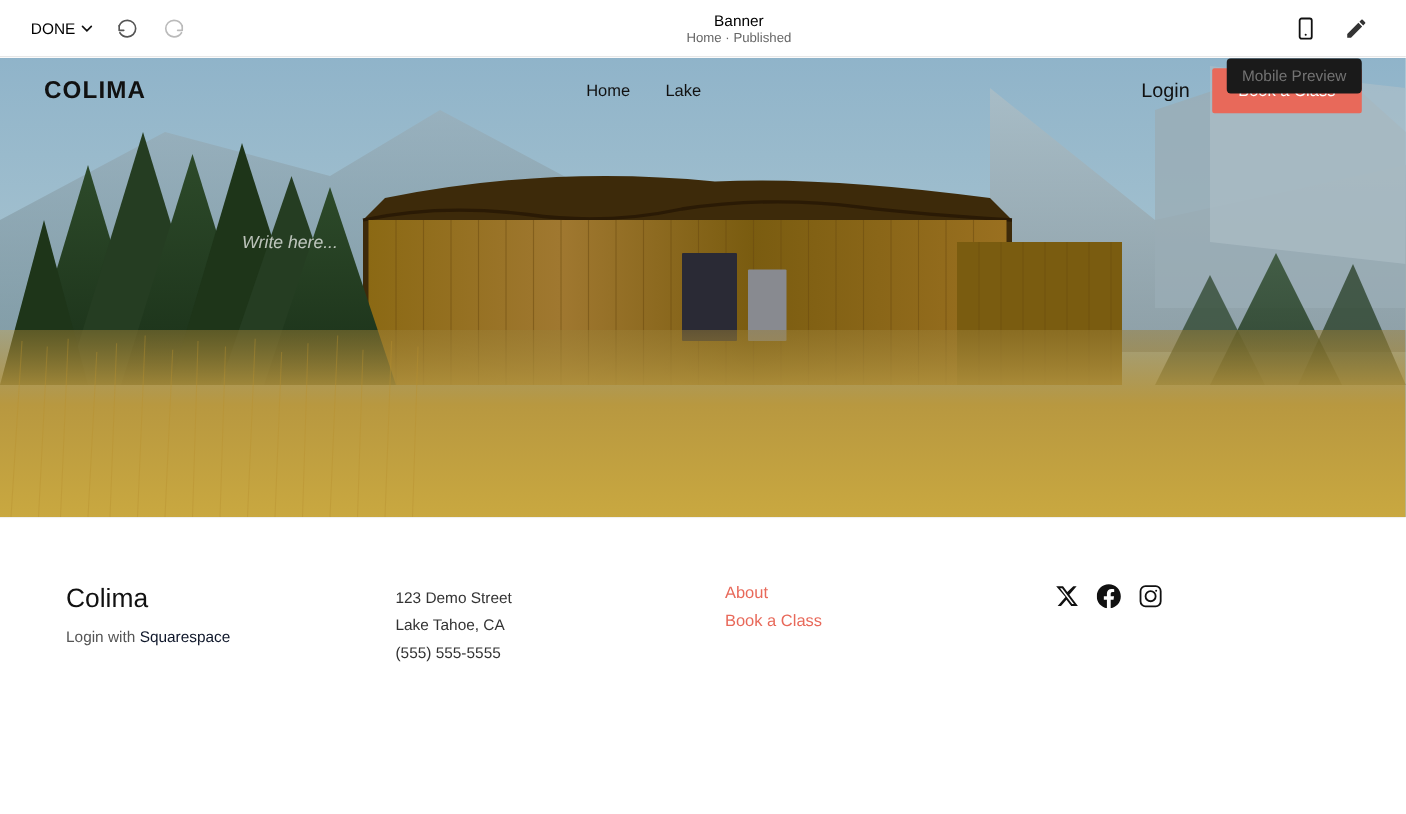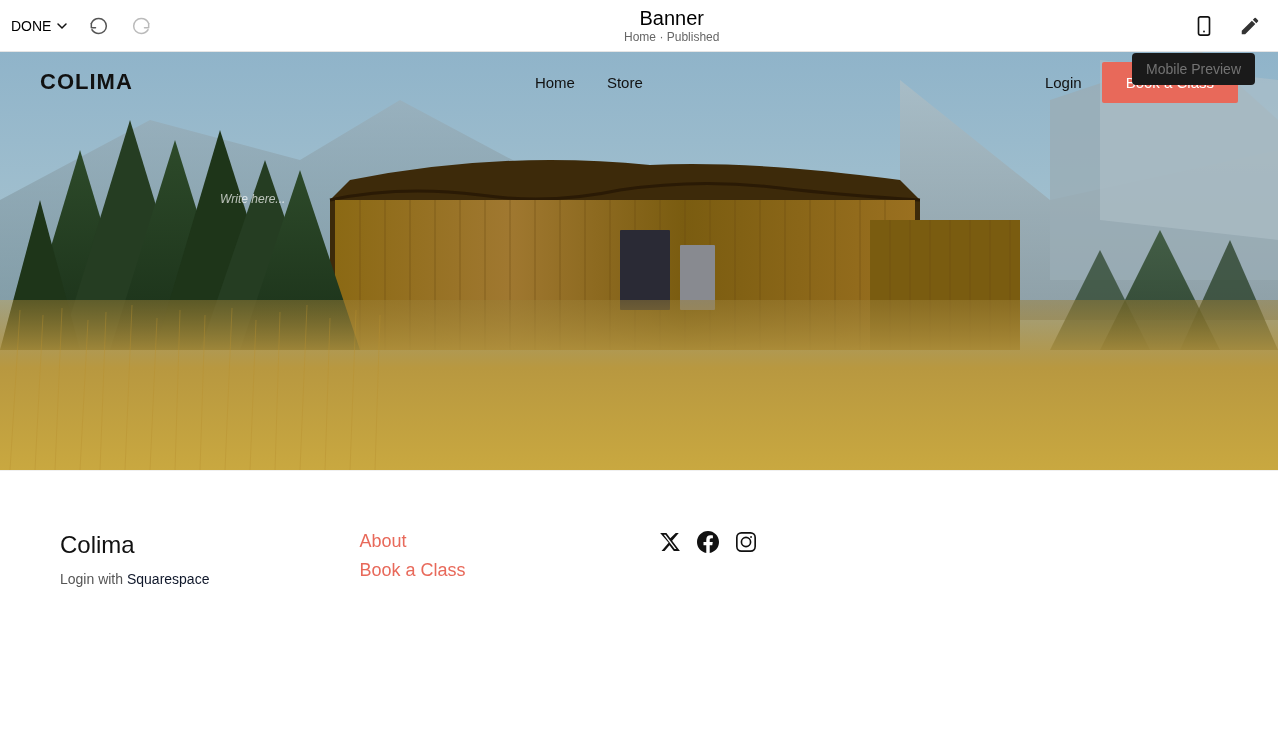--- a/index.html
+++ b/index.html
@@ -8,21 +8,21 @@
     
     .top-bar {
       position: fixed;
       top: 0; left: 0; right: 0;
       height: 52px;
       background: #fff;
       border-bottom: 1px solid #e5e5e5;
       display: flex;
       align-items: center;
       justify-content: space-between;
-      padding: 0 11px;
+      padding: 0 28px;
       z-index: 1000;
     }
     .top-bar-left {
       display: flex;
       align-items: center;
       gap: 16px;
     }
     .done-btn {
       display: flex;
       align-items: center;
@@ -42,21 +42,21 @@
       font-size: 18px;
       display: flex;
       align-items: center;
       padding: 4px;
     }
     .redo-btn { opacity: 0.4; }
     .top-bar-center {
       text-align: center;
     }
     .top-bar-center .page-name {
-      font-size: 20px;
+      font-size: 14px;
       font-weight: 500;
     }
     .top-bar-center .page-status {
       font-size: 12px;
       color: #666;
     }
     .top-bar-right {
       display: flex;
       align-items: center;
       gap: 12px;
@@ -126,21 +126,21 @@
       color: #111;
       font-size: 15px;
       text-align: right;
     }
     .site-header-right {
       display: flex;
       align-items: center;
       gap: 20px;
     }
     .login-link {
-      font-size: 15px;
+      font-size: 18px;
       color: #111;
       text-decoration: none;
     }
     .book-btn {
       background: #e8695a;
       color: #fff;
       border: none;
       padding: 12px 24px;
       font-size: 15px;
       font-weight: 500;
@@ -164,23 +164,23 @@
         #8aacbe 20%,
         #6b8fa8 35%,
         #5a7a8a 45%,
         #4a5e5a 50%
       );
       position: relative;
     }
     .hero-text {
       position: absolute;
       left: 220px;
-      top: 192px;
+      top: 212px;
       color: rgba(255,255,255,0.7);
-      font-size: 12px;
+      font-size: 16px;
       font-style: italic;
     }
 
     
     .site-footer {
       background: #fff;
       padding: 60px 60px 40px;
       display: grid;
       grid-template-columns: 1fr 1fr 1fr 1fr;
       gap: 40px;
@@ -206,21 +206,21 @@
       line-height: 1.8;
     }
     .footer-links {
       display: flex;
       flex-direction: column;
       gap: 8px;
     }
     .footer-links a {
       color: #e8695a;
       text-decoration: none;
-      font-size: 18px;
+      font-size: 15px;
     }
     .footer-social {
       display: flex;
       flex-wrap: wrap;
       gap: 16px;
       align-items: flex-start;
     }
     .social-icon {
       font-size: 22px;
       color: #111;
@@ -273,21 +273,21 @@
     <div class="mobile-preview-tooltip">Mobile Preview</div>
   </div>
 </div>
 
 <div class="page-content">
 
   <header class="site-header">
     <div class="site-logo">COLIMA</div>
     <nav class="site-nav">
       <a href="#">Home</a>
-      <a href="#">Store</a>
+      <a href="#">Lake</a>
     </nav>
     <div class="site-header-right">
       <a href="#" class="login-link">Login</a>
       <button class="book-btn">Book a Class</button>
     </div>
   </header>
 
   <section class="hero-section">
     <div class="hero-bg">
 
@@ -416,20 +416,25 @@
 
   <footer class="site-footer">
 
     <div class="footer-brand">
       <div class="brand-name">Colima</div>
       <div class="made-with">
         <span>Login with </span><a href="#">Squarespace</a>
       </div>
     </div>
 
+    <div class="footer-address">
+      <div>123 Demo Street</div>
+      <div>Lake Tahoe, CA</div>
+      <div>(555) 555-5555</div>
+    </div>
 
     <div class="footer-links">
       <a href="#">About</a>
       <a href="#">Book a Class</a>
     </div>
 
     <div class="footer-social">
       <a href="#" class="social-icon">
         <svg width="22" height="22" viewBox="0 0 24 24" fill="#111">
             <path d="M18.244 2.25h3.308l-7.227 8.26 8.502 11.24H16.17l-4.714-6.231-5.401 6.231H2.744l7.734-8.845L1.254 2.25H8.08l4.253 5.622 5.91-5.622zm-1.161 17.52h1.833L7.084 4.126H5.117z"></path>

